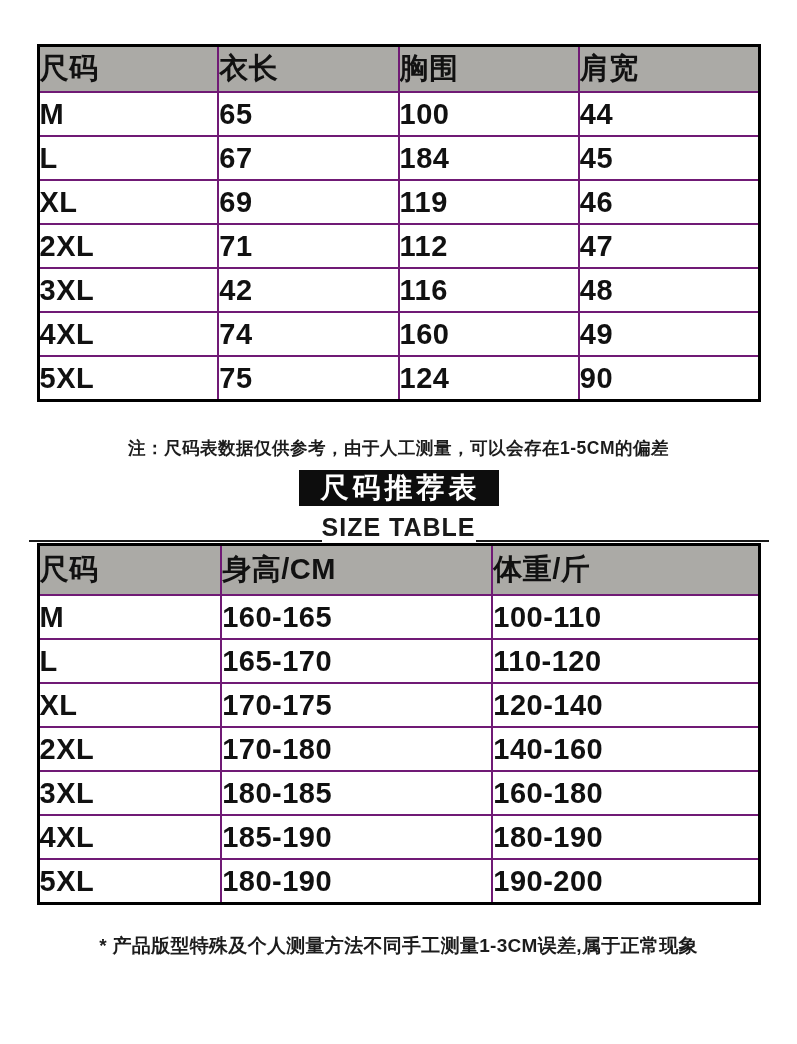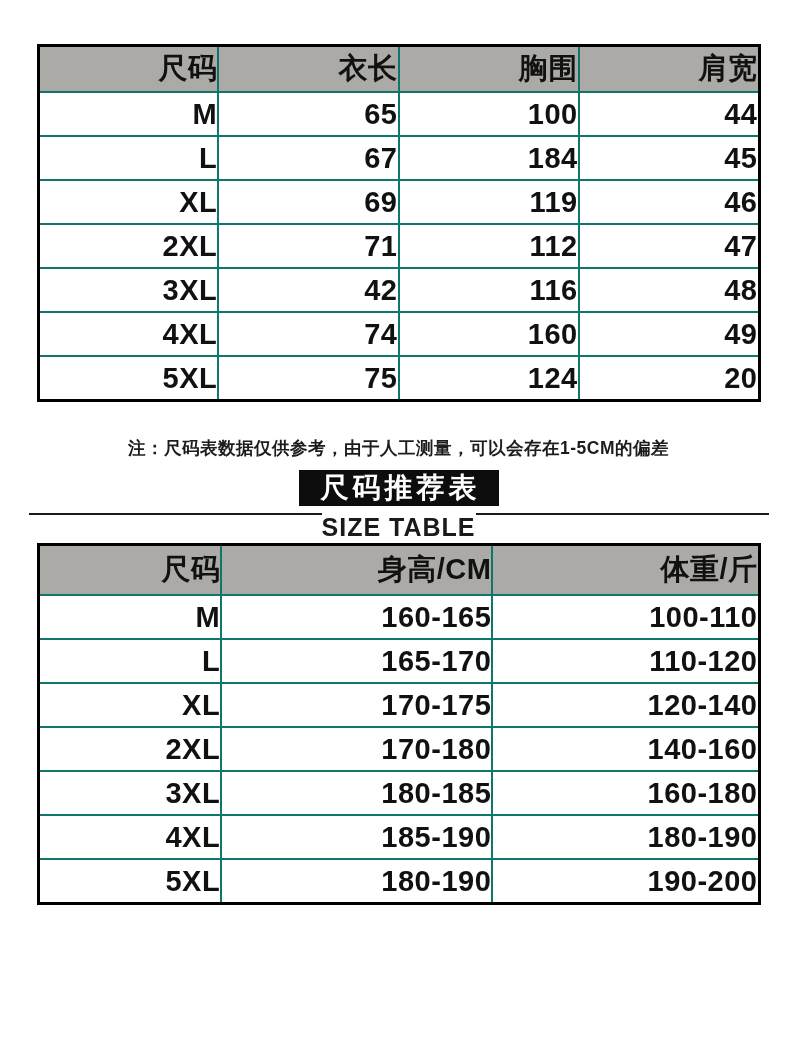--- a/index.html
+++ b/index.html
@@ -14,22 +14,22 @@
   }
   
   table.size-grid {
     border-collapse: collapse;
     table-layout: fixed;
     width: 724px;
     margin: 0 auto;
     border: 3px solid #000000;
   }
   table.size-grid th, table.size-grid td {
-    border: 2px solid #0f766e;
-    text-align: right;
+    border: 2px solid #701a75;
+    text-align: left;
     vertical-align: middle;
     font-weight: bold;
     font-size: 29px;
     letter-spacing: 0.5px;
     padding: 0;
     overflow: hidden;
     white-space: nowrap;
   }
   table.size-grid th {
     background: #abaaa6;
@@ -76,21 +76,21 @@
     color: #ffffff;
     font-size: 28px;
     font-weight: bold;
     letter-spacing: 4px;
     line-height: 36px;
     height: 36px;
     padding: 0 18px 0 22px;
   }
   .divider {
     display: flex;
-    align-items: flex-start;
+    align-items: flex-end;
     width: 740px;
     margin: 7px auto 0;
     gap: 0;
   }
   .divider .rule {
     flex: 1;
     height: 0;
     border-top: 2px solid #1a1a1a;
   }
   .divider .divider-text {
@@ -149,21 +149,21 @@
         <tr>
           <td>4XL</td>
           <td>74</td>
           <td>160</td>
           <td>49</td>
         </tr>
         <tr>
           <td>5XL</td>
           <td>75</td>
           <td>124</td>
-          <td>20</td>
+          <td>90</td>
         </tr>
       </tbody>
     </table>
 
   <div class="note">注：尺码表数据仅供参考，由于人工测量，可以会存在1-5CM的偏差</div>
 
 
   <div class="badge">尺码推荐表</div>
 
   <div class="divider">
@@ -212,14 +212,15 @@
           <td>180-190</td>
         </tr>
         <tr>
           <td>5XL</td>
           <td>180-190</td>
           <td>190-200</td>
         </tr>
       </tbody>
     </table>
 
+  <div class="footnote">* 产品版型特殊及个人测量方法不同手工测量1-3CM误差,属于正常现象</div>
 
 </div>
 
 </body></html>

